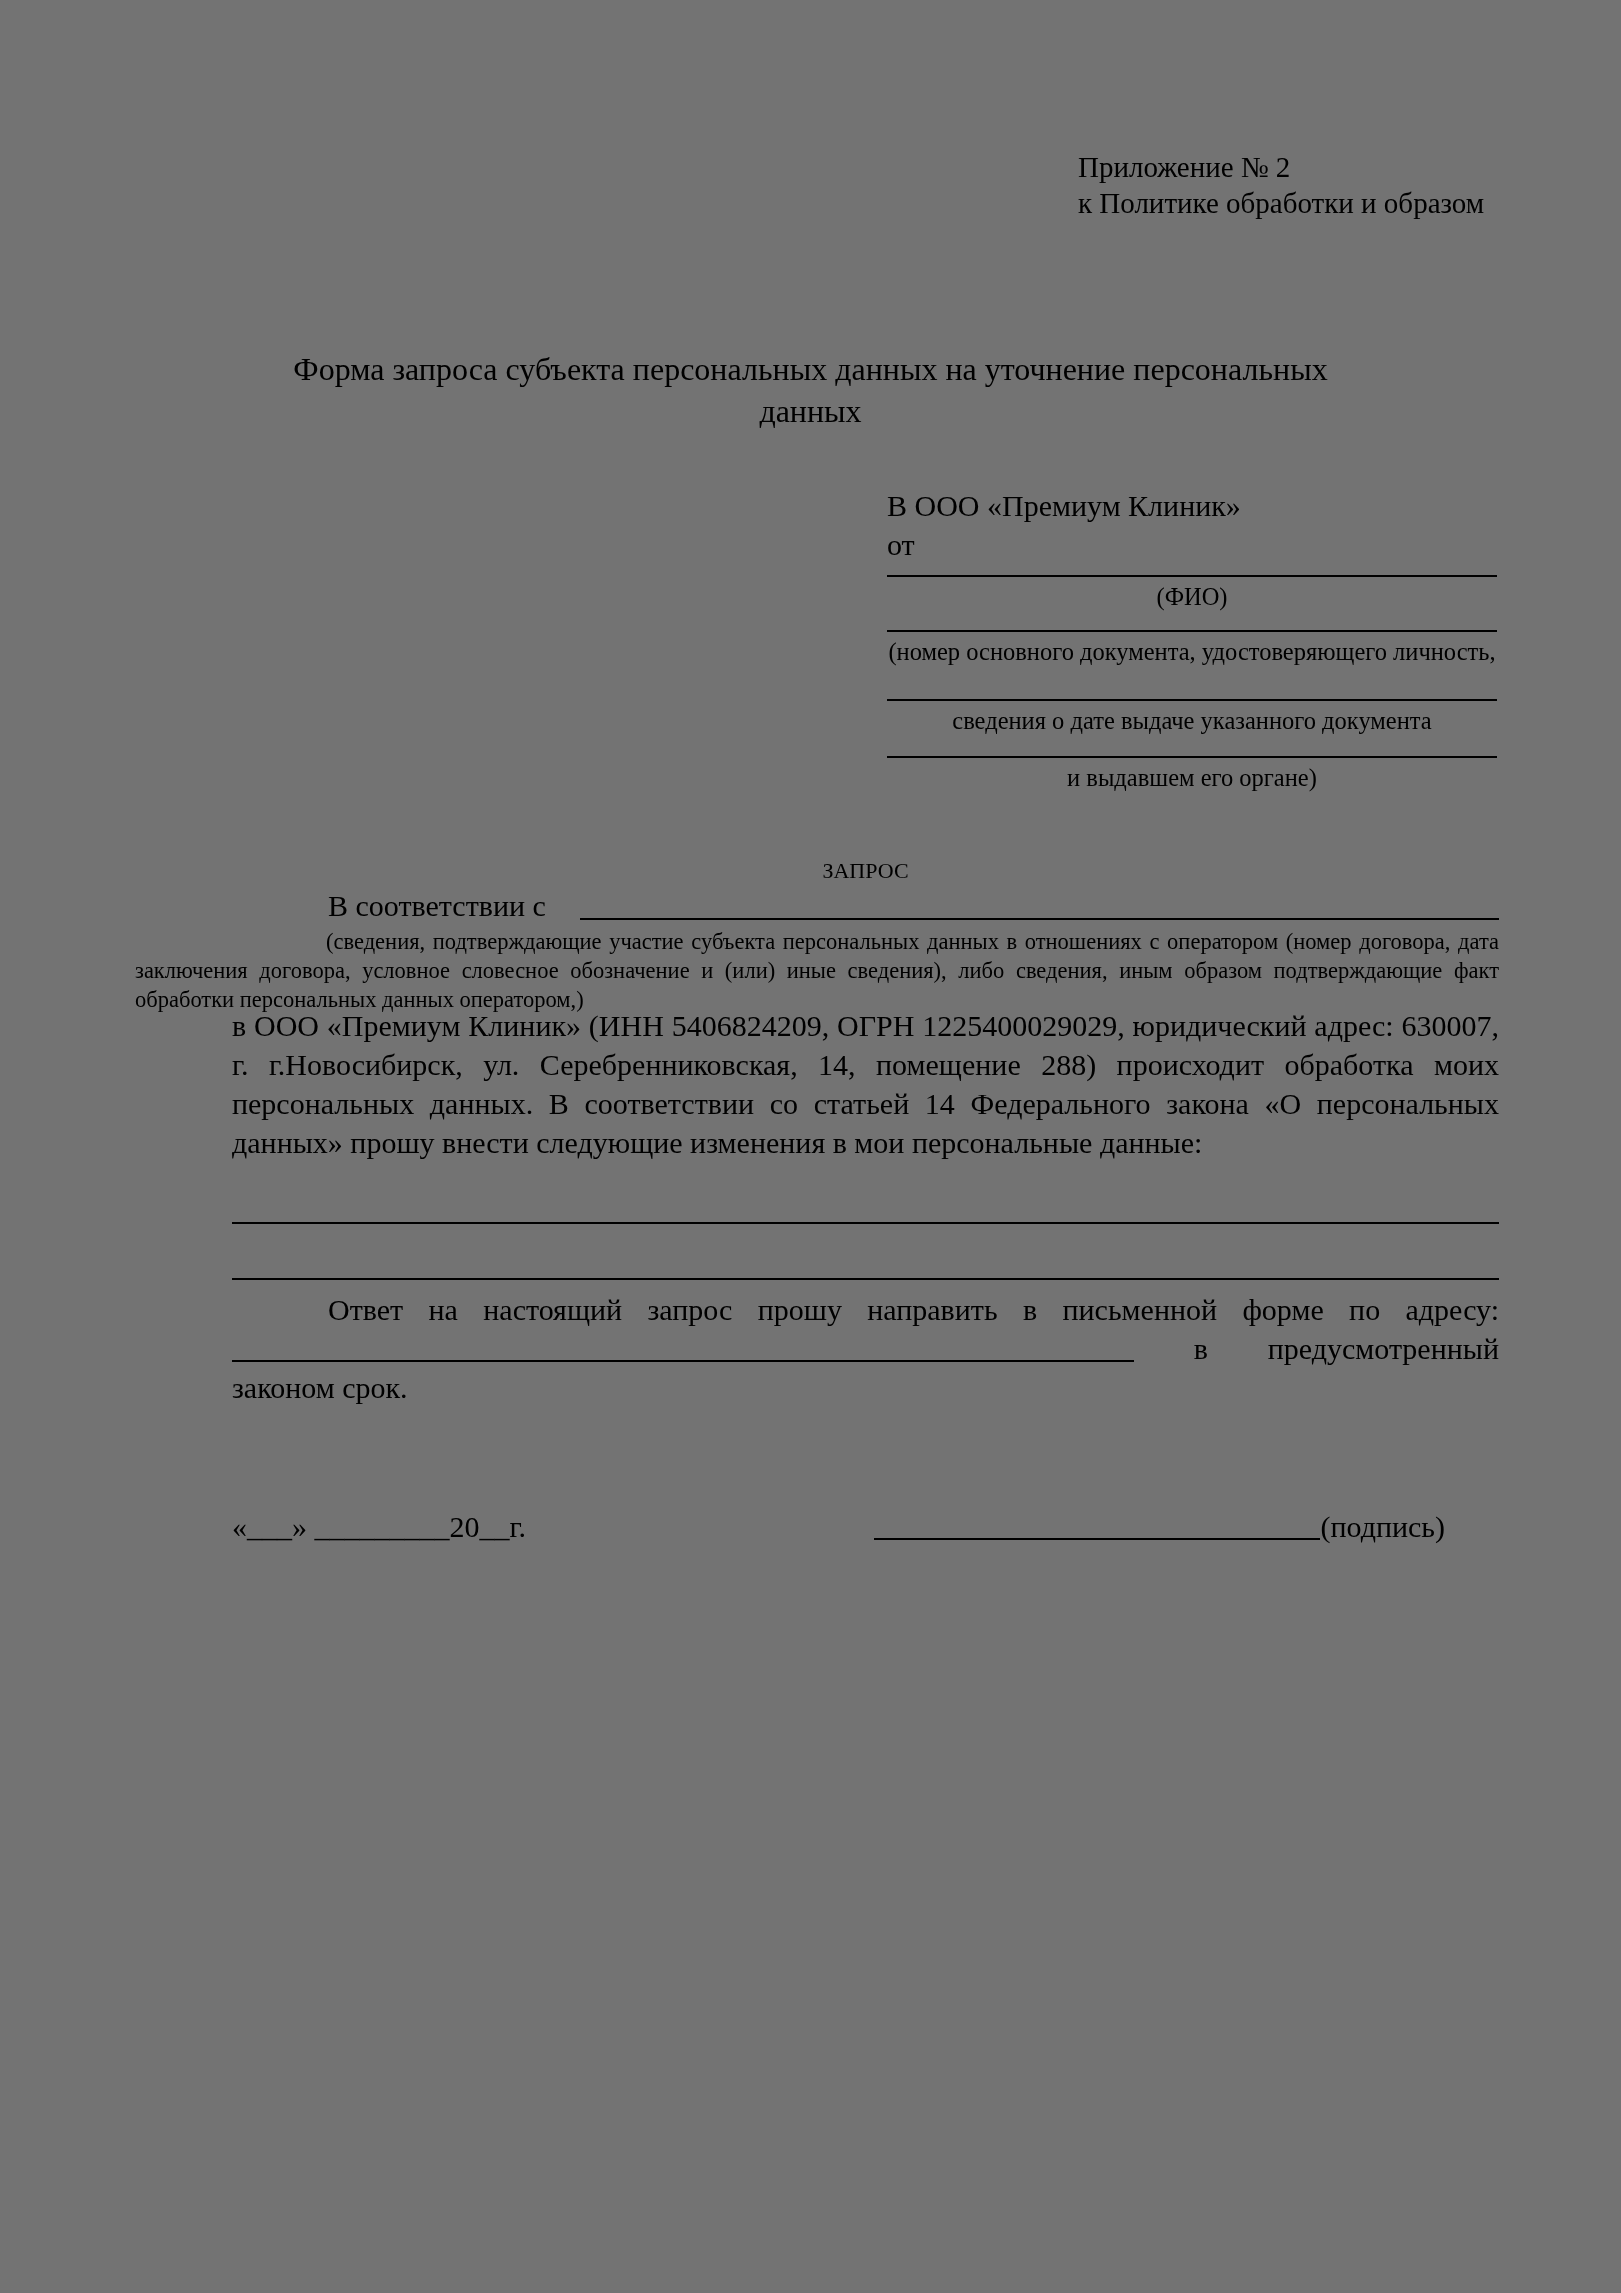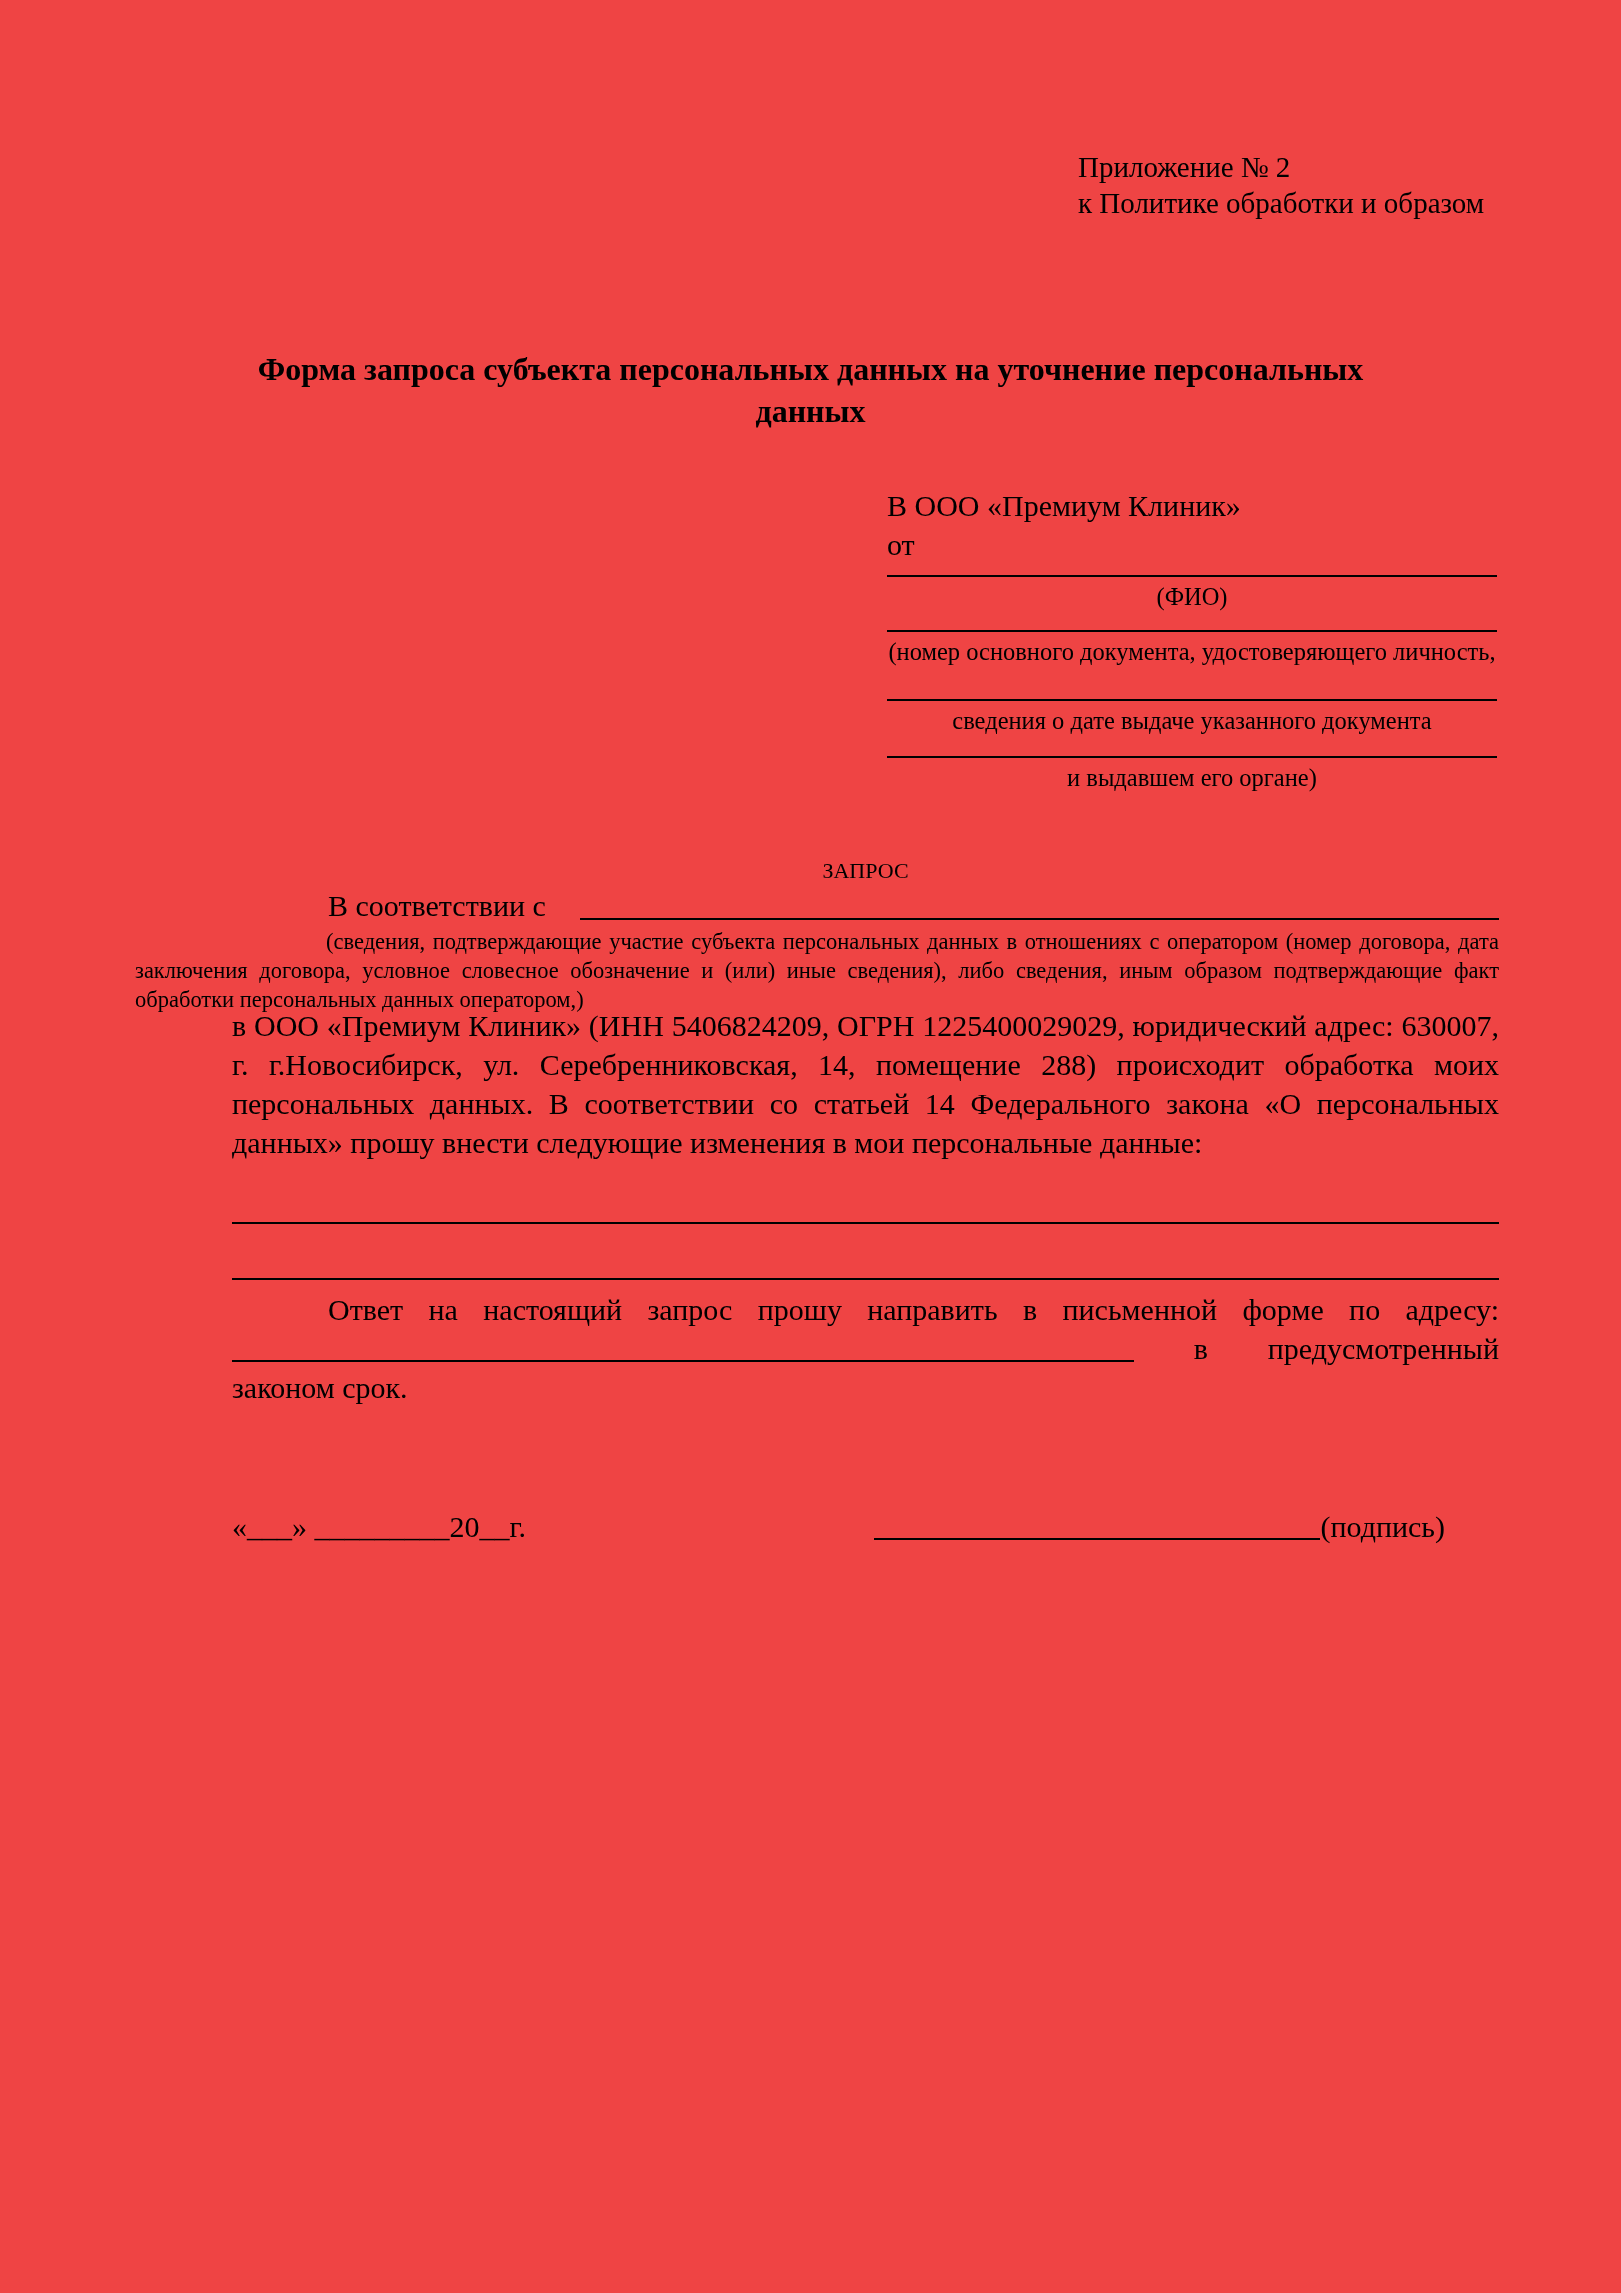--- a/index.html
+++ b/index.html
@@ -1,30 +1,30 @@
 <!DOCTYPE html>
 <html><head>
 <meta charset="utf-8">
 <style>
   * { margin:0; padding:0; box-sizing:border-box; }
   html,body { background:#ffffff; }
   .page {
     position:relative;
     width:1621px; height:2294px;
-    background:#ef4444; color:#000000;
+    background:#737373; color:#000000;
     font-family:"Liberation Serif","DejaVu Serif",serif;
     overflow:hidden;
   }
   .header-block {
     position:absolute; top:149px; left:1078px; width:461px;
     font-size:29px; line-height:36px;
   }
   .doc-title {
     position:absolute; top:348px; left:0; width:100%;
-    text-align:center; font-weight:bold; font-size:32px; line-height:42px;
+    text-align:center; font-weight:normal; font-size:32px; line-height:42px;
   }
   .doc-title .inner { display:inline-block; max-width:1137px; }
   .addressee {
     position:absolute; top:486px; left:887px; width:610px;
     font-size:30px; line-height:39px;
   }
   .fill-line { border-bottom:2.9px solid #000; width:100%; }
   .f1 { height:12.7px; }
   .f2 { height:21.6px; margin-top:0; }
   .f3 { height:35px; }

